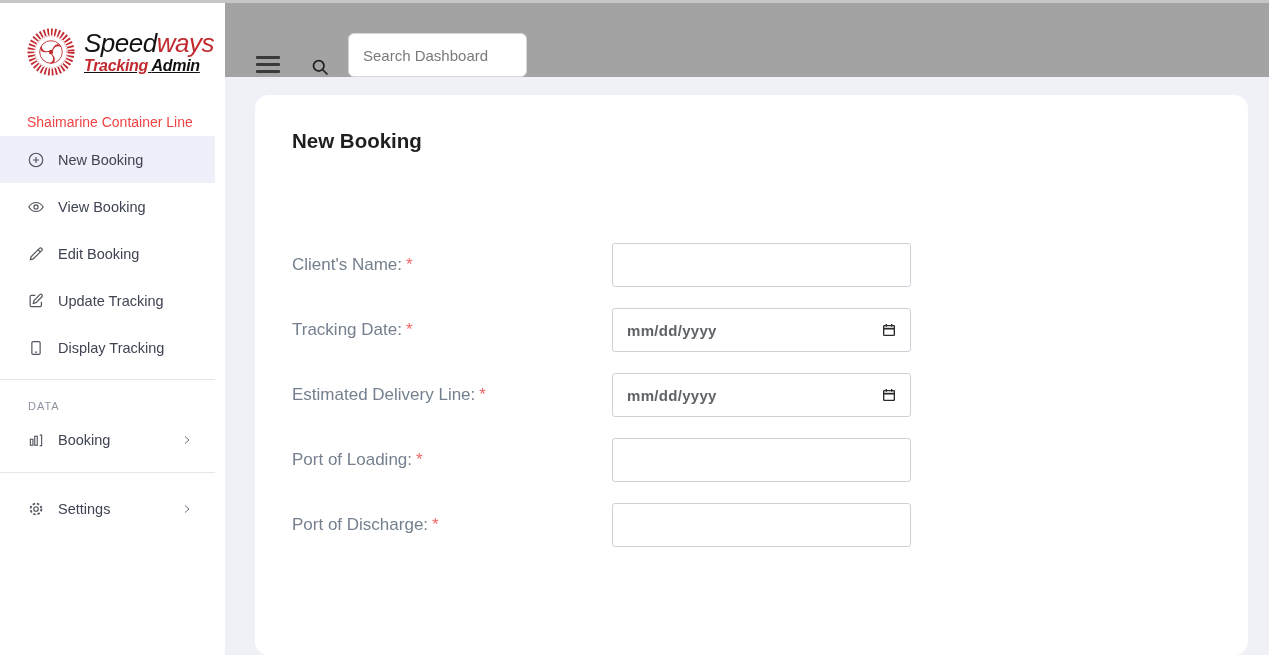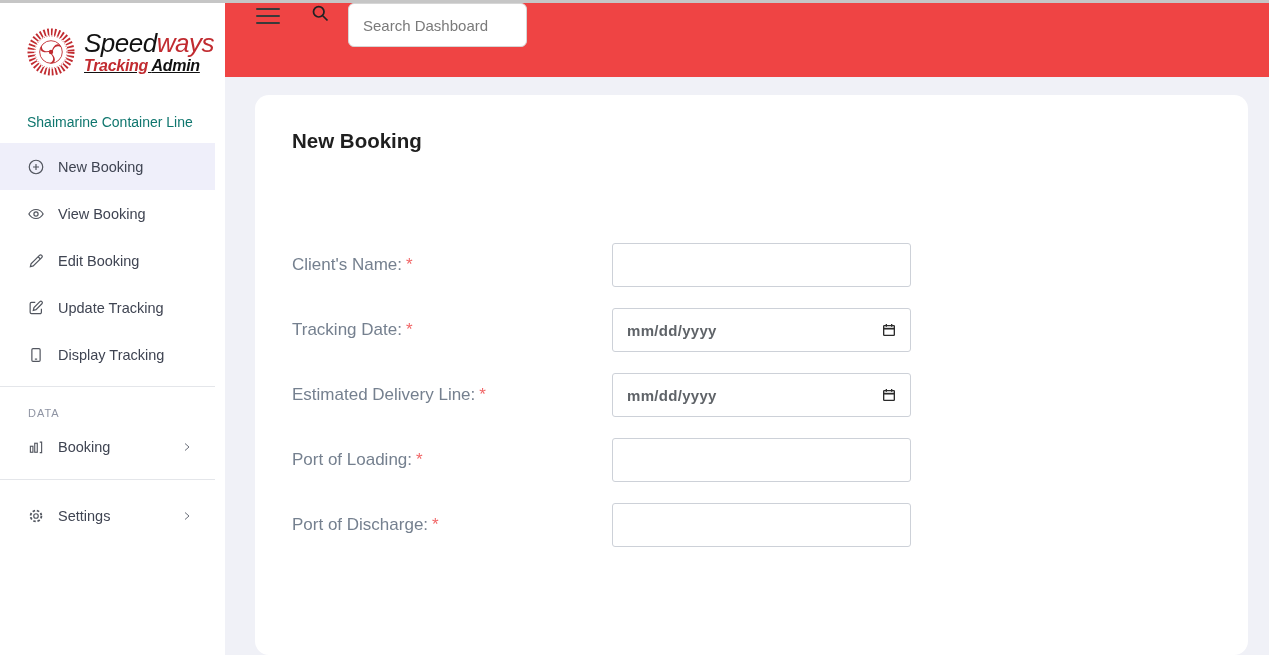--- a/index.html
+++ b/index.html
@@ -10,34 +10,34 @@
   .layout { display:flex; height:652px; }
 
   
   .sidebar { width:225px; background:#fff; flex:0 0 225px; }
   .logo-zone { height:97px; display:flex; align-items:center; padding-left:25px; }
   .logo-text { margin-left:7px; line-height:1; }
   .logo-line1 { font-size:26px; font-weight:400; font-style:italic; letter-spacing:-0.5px; color:#111; }
   .logo-line1 .red { color:#c12b30; }
   .logo-line2 { font-size:16px; font-weight:800; font-style:italic; letter-spacing:-0.3px; color:#111; margin-top:2px;text-decoration:underline; }
   .logo-line2 .red { color:#c12b30; }
-  .org-name { padding:14px 0 13px 27px; font-size:14px; color:#0f766e; }
+  .org-name { padding:14px 0 6px 27px; font-size:14px; color:#ef4444; }
   .nav-item { height:47px; display:flex; align-items:center; padding-left:27px; cursor:pointer; color:#3f4452; }
   .nav-item.active { background:#efeffa; width:215px; }
   .nav-item .ico { width:18px; height:18px; margin-right:13px; color:#52565f; flex:0 0 18px; }
   .nav-item .lbl { font-size:14.5px; }
   .side-divider { border:none; border-top:1px solid #e4e6ea; margin:8px 0 0 0; width:215px; }
   .section-label { padding:20px 0 4px 28px; font-size:11px; letter-spacing:1px; color:#8f94a3; }
   .nav-item .chev { margin-left:auto; margin-right:32px; color:#6b6f7a; width:12px; height:12px; }
   .nav-item.export-row, .nav-item.settings-row { height:48px; }
   .settings-gap { height:12px; }
 
   
   .right-col { flex:1; display:flex; flex-direction:column; }
-  .topbar { height:97px; background:#ef4444; display:flex; align-items:flex-start; }
+  .topbar { height:97px; background:#a3a3a3; display:flex; align-items:flex-end; }
   .hamburger { width:24px; margin-left:31px; cursor:pointer; }
   .hamburger div { height:2.5px; background:#3a3a3a; border-radius:1px; margin:4.5px 0; }
   .search-ico { margin-left:30px; width:20px; height:20px; color:#202124; cursor:pointer; }
   .search-box { margin-left:18px; width:179px; height:44px; border:1px solid #d6d6d6; border-radius:6px;
                 font-size:15px; color:#333; padding:0 14px; outline:none; }
   .search-box::placeholder { color:#7a7a7a; }
 
   .main { flex:1; background:#f0f1f7; padding:18px 21px 0 30px; }
   .card { background:#fff; border-radius:14px; height:560px; padding:34px 30px 0 37px; }
   .card-title { font-size:20.5px; font-weight:700; color:#1f1f1f; }

